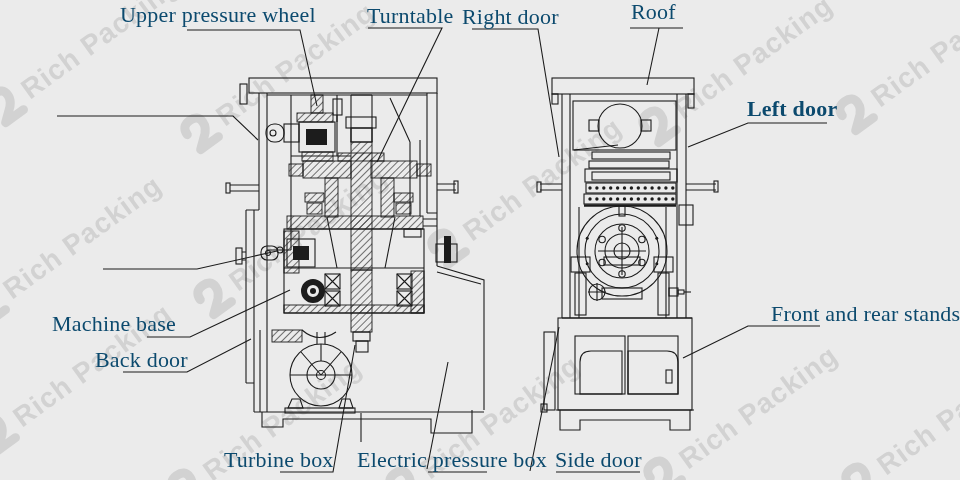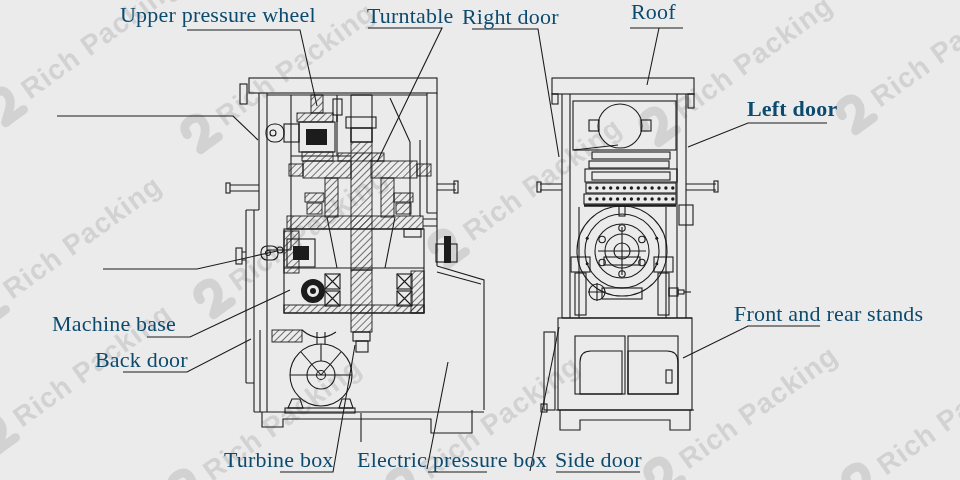--- a/index.html
+++ b/index.html
@@ -333,17 +333,17 @@
     </g>
   </svg>
 
   <div class="callout" style="left:120px;top:4px;">Upper pressure wheel</div>
   <div class="callout" style="left:367px;top:5px;">Turntable</div>
   <div class="callout" style="left:462px;top:6px;">Right door</div>
   <div class="callout" style="left:631px;top:1px;">Roof</div>
   <div class="callout" style="left:747px;top:98px;font-weight:bold;">Left door</div>
   <div class="callout" style="left:52px;top:313px;">Machine base</div>
   <div class="callout" style="left:95px;top:349px;text-align:right;">Back door</div>
-  <div class="callout" style="left:734px;top:303px;">Front and rear stands</div>
+  <div class="callout" style="left:771px;top:303px;">Front and rear stands</div>
   <div class="callout" style="left:224px;top:449px;">Turbine box</div>
   <div class="callout" style="left:357px;top:449px;">Electric pressure box</div>
   <div class="callout" style="left:555px;top:449px;">Side door</div>
 </div>
 
 </body></html>

